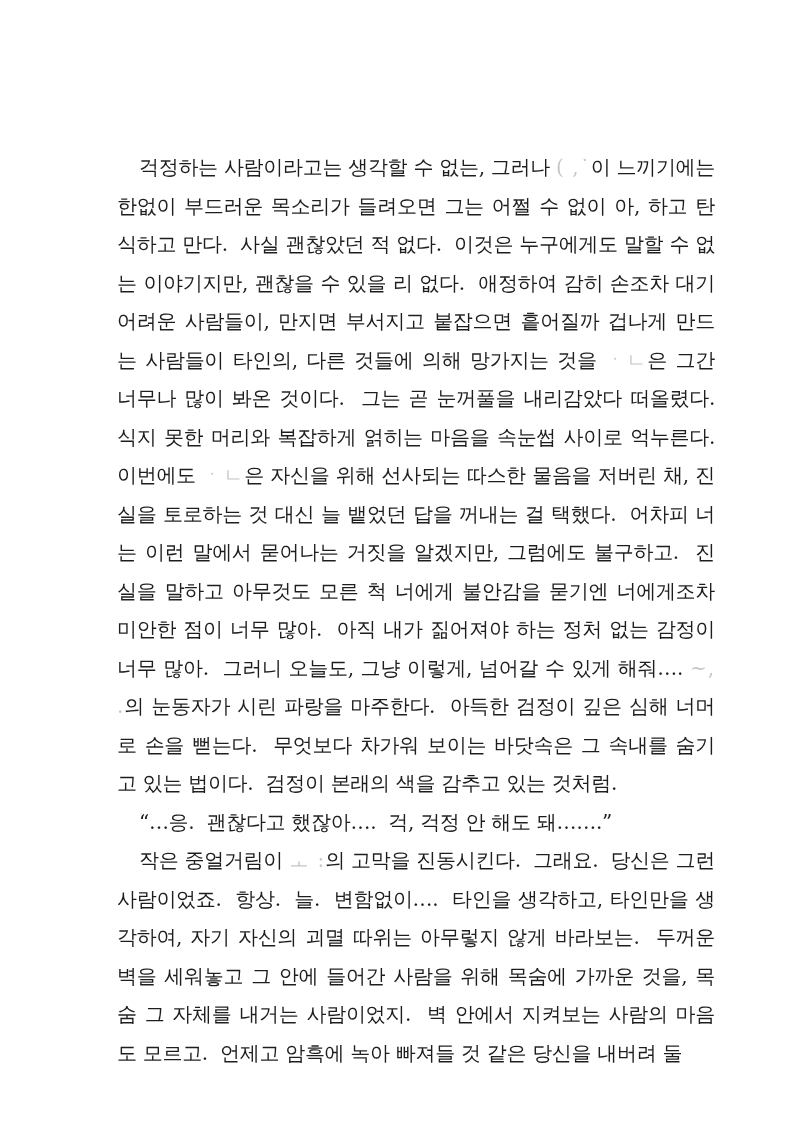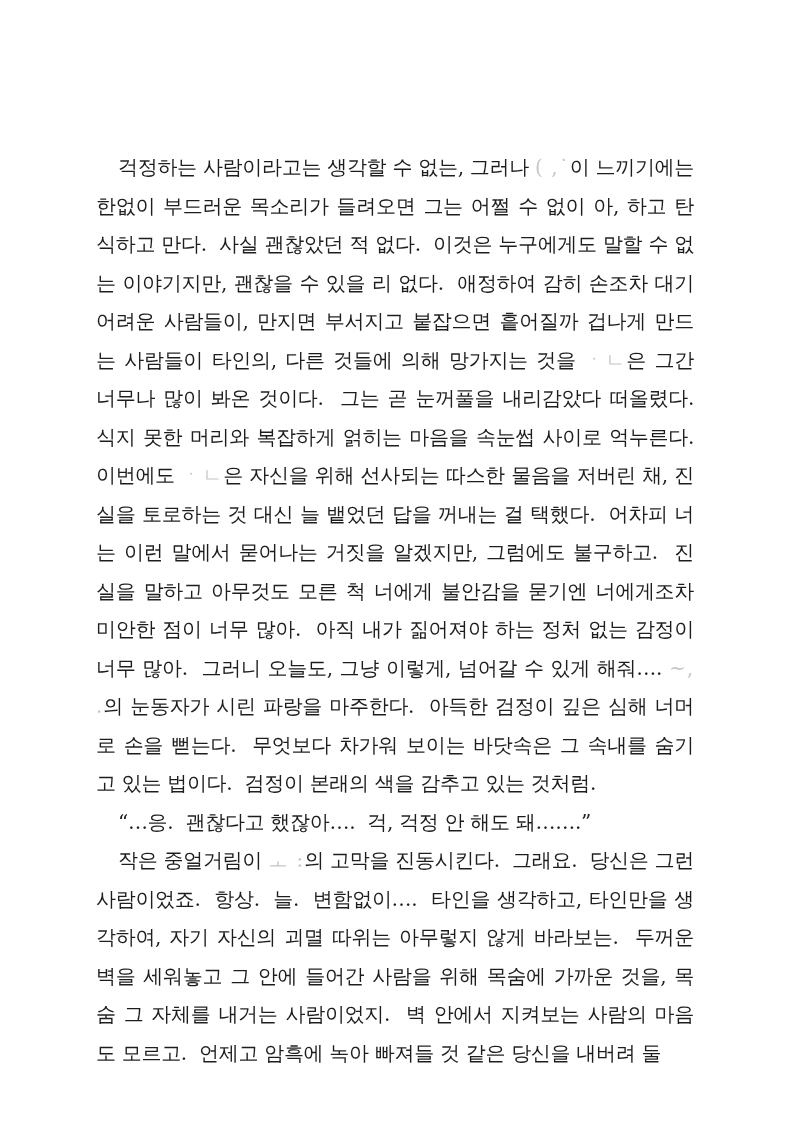--- a/index.html
+++ b/index.html
@@ -9,21 +9,21 @@
   }
   .page {
     position: relative;
     width: 800px;
     height: 1136px;
     background: #ffffff;
     overflow: hidden;
   }
   .text-block {
     position: absolute;
-    left: 96px;
+    left: 117px;
     top: 148px;
     width: 598px;
     color: #1d1d1d;
     font-family: "DejaVu Serif", "Liberation Serif", serif;
     font-size: 20px;
     line-height: 38.5px;
     text-align: justify;
     white-space: pre-wrap;
     letter-spacing: -0.3px;
   }

